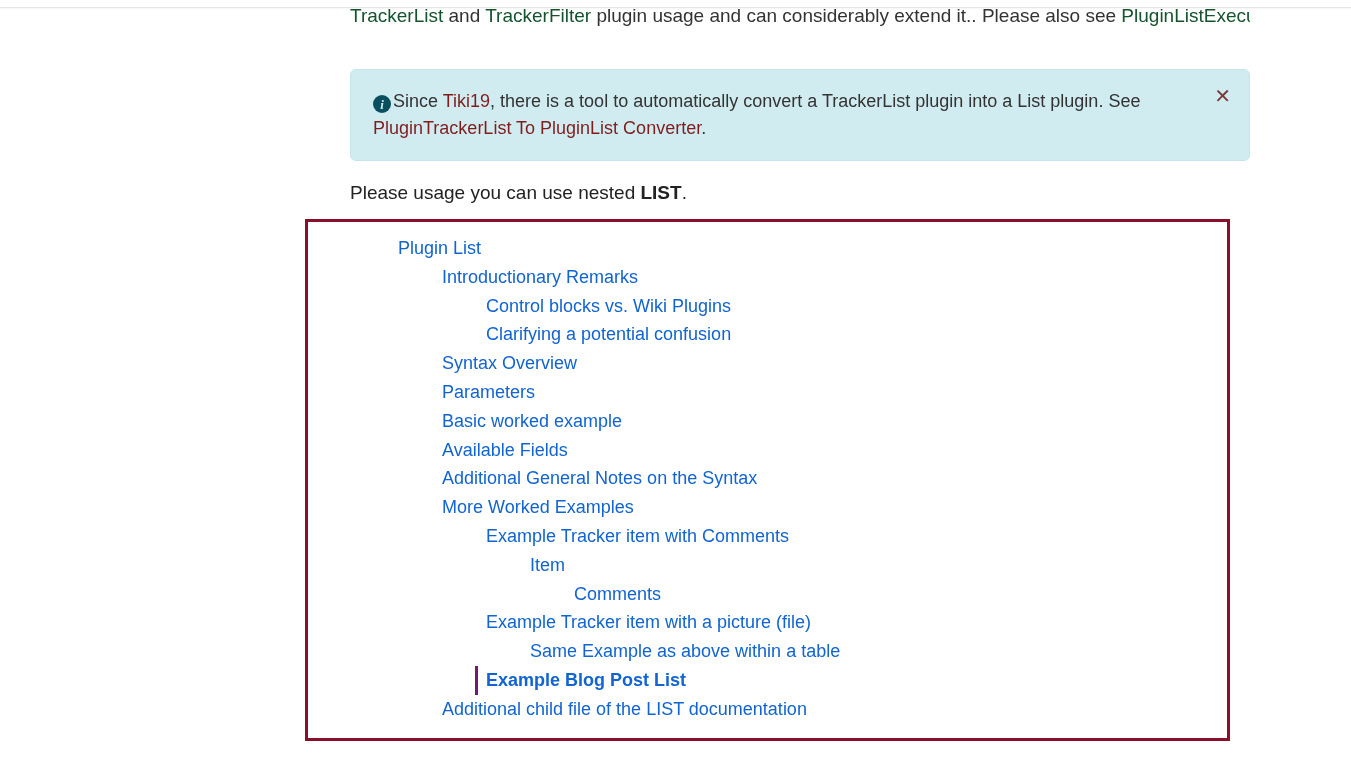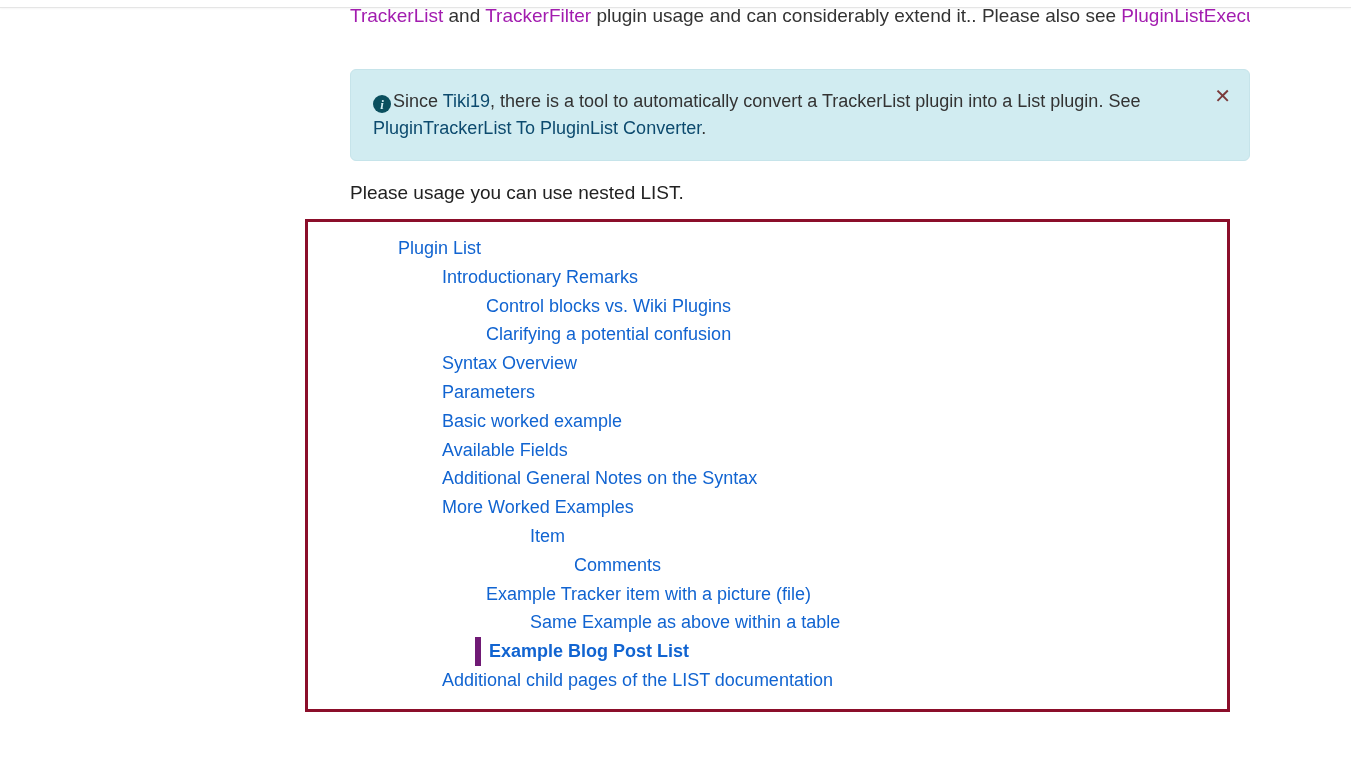--- a/index.html
+++ b/index.html
@@ -20,33 +20,33 @@
     width: 900px;
   }
   .cutoff-line {
     color: #333;
     font-size: 19px;
     position: relative;
     top: -8px;
     white-space: nowrap;
     overflow: hidden;
   }
-  .cutoff-line a { color: #a21caf; text-decoration: none; }
+  .cutoff-line a { color: #14532d; text-decoration: none; }
 
   .alert {
     background: #d1ecf1;
     border: 1px solid #c6e4ea;
     border-radius: 6px;
     padding: 18px 50px 18px 22px;
     margin: 30px 0 18px 0;
     color: #333;
     position: relative;
     font-size: 18px;
   }
-  .alert a { color: #0c4a6e; text-decoration: none; }
+  .alert a { color: #7f1d1d; text-decoration: none; }
   .alert .info-icon {
     display: inline-flex;
     align-items: center;
     justify-content: center;
     width: 18px; height: 18px;
     border-radius: 50%;
     background: #0a4f5e;
     color: #d1ecf1;
     font-weight: bold;
     font-size: 13px;
@@ -64,21 +64,21 @@
     cursor: pointer;
     background: none;
     border: none;
     line-height: 1;
   }
 
   .note-line {
     font-size: 19px;
     margin-bottom: 12px;
   }
-  .note-line strong { font-weight: 400; }
+  .note-line strong { font-weight: 700; }
 
   .toc-box {
     border: 3px solid #8b0e2a;
     padding: 12px 20px 14px 20px;
     margin-left: -45px;
     width: 925px;
     margin-bottom: 14px;
   }
   .toc-box ul {
     list-style: none;
@@ -91,21 +91,21 @@
     font-size: 18px;
   }
   .toc-box a {
     color: #1164d1;
     text-decoration: none;
     margin-top: 16px;
   }
   .toc-current {
     color: #1164d1;
     font-weight: 700;
-    border-left: 6px solid #701a75;
+    border-left: 3px solid #701a75;
     padding-left: 8px;
     margin-left: -11px;
     display: inline-block;
   }
 
   
   .topbar-shadow {
     height: 8px;
     width: 100%;
     border-bottom: 1px solid #e5e5e5;
@@ -144,38 +144,38 @@
                 <li><a href="#">Clarifying a potential confusion</a></li>
               </ul>
             </li>
             <li><a href="#">Syntax Overview</a></li>
             <li><a href="#">Parameters</a></li>
             <li><a href="#">Basic worked example</a></li>
             <li><a href="#">Available Fields</a></li>
             <li><a href="#">Additional General Notes on the Syntax</a></li>
             <li><a href="#">More Worked Examples</a>
               <ul>
-                <li>
+                <li><a href="#">Example Tracker item with Comments</a>
                   <ul>
                     <li><a href="#">Item</a>
                       <ul>
                         <li><a href="#">Comments</a></li>
                       </ul>
                     </li>
                   </ul>
                 </li>
                 <li><a href="#">Example Tracker item with a picture (file)</a>
                   <ul>
                     <li><a href="#">Same Example as above within a table</a></li>
                   </ul>
                 </li>
                 <li><span class="toc-current">Example Blog Post List</span></li>
               </ul>
             </li>
-            <li><a href="#">Additional child pages of the LIST documentation</a></li>
+            <li><a href="#">Additional child file of the LIST documentation</a></li>
 
           </ul>
         </li>
       </ul>
     </nav>
 
   </div>
 </div>
 
 </body></html>

